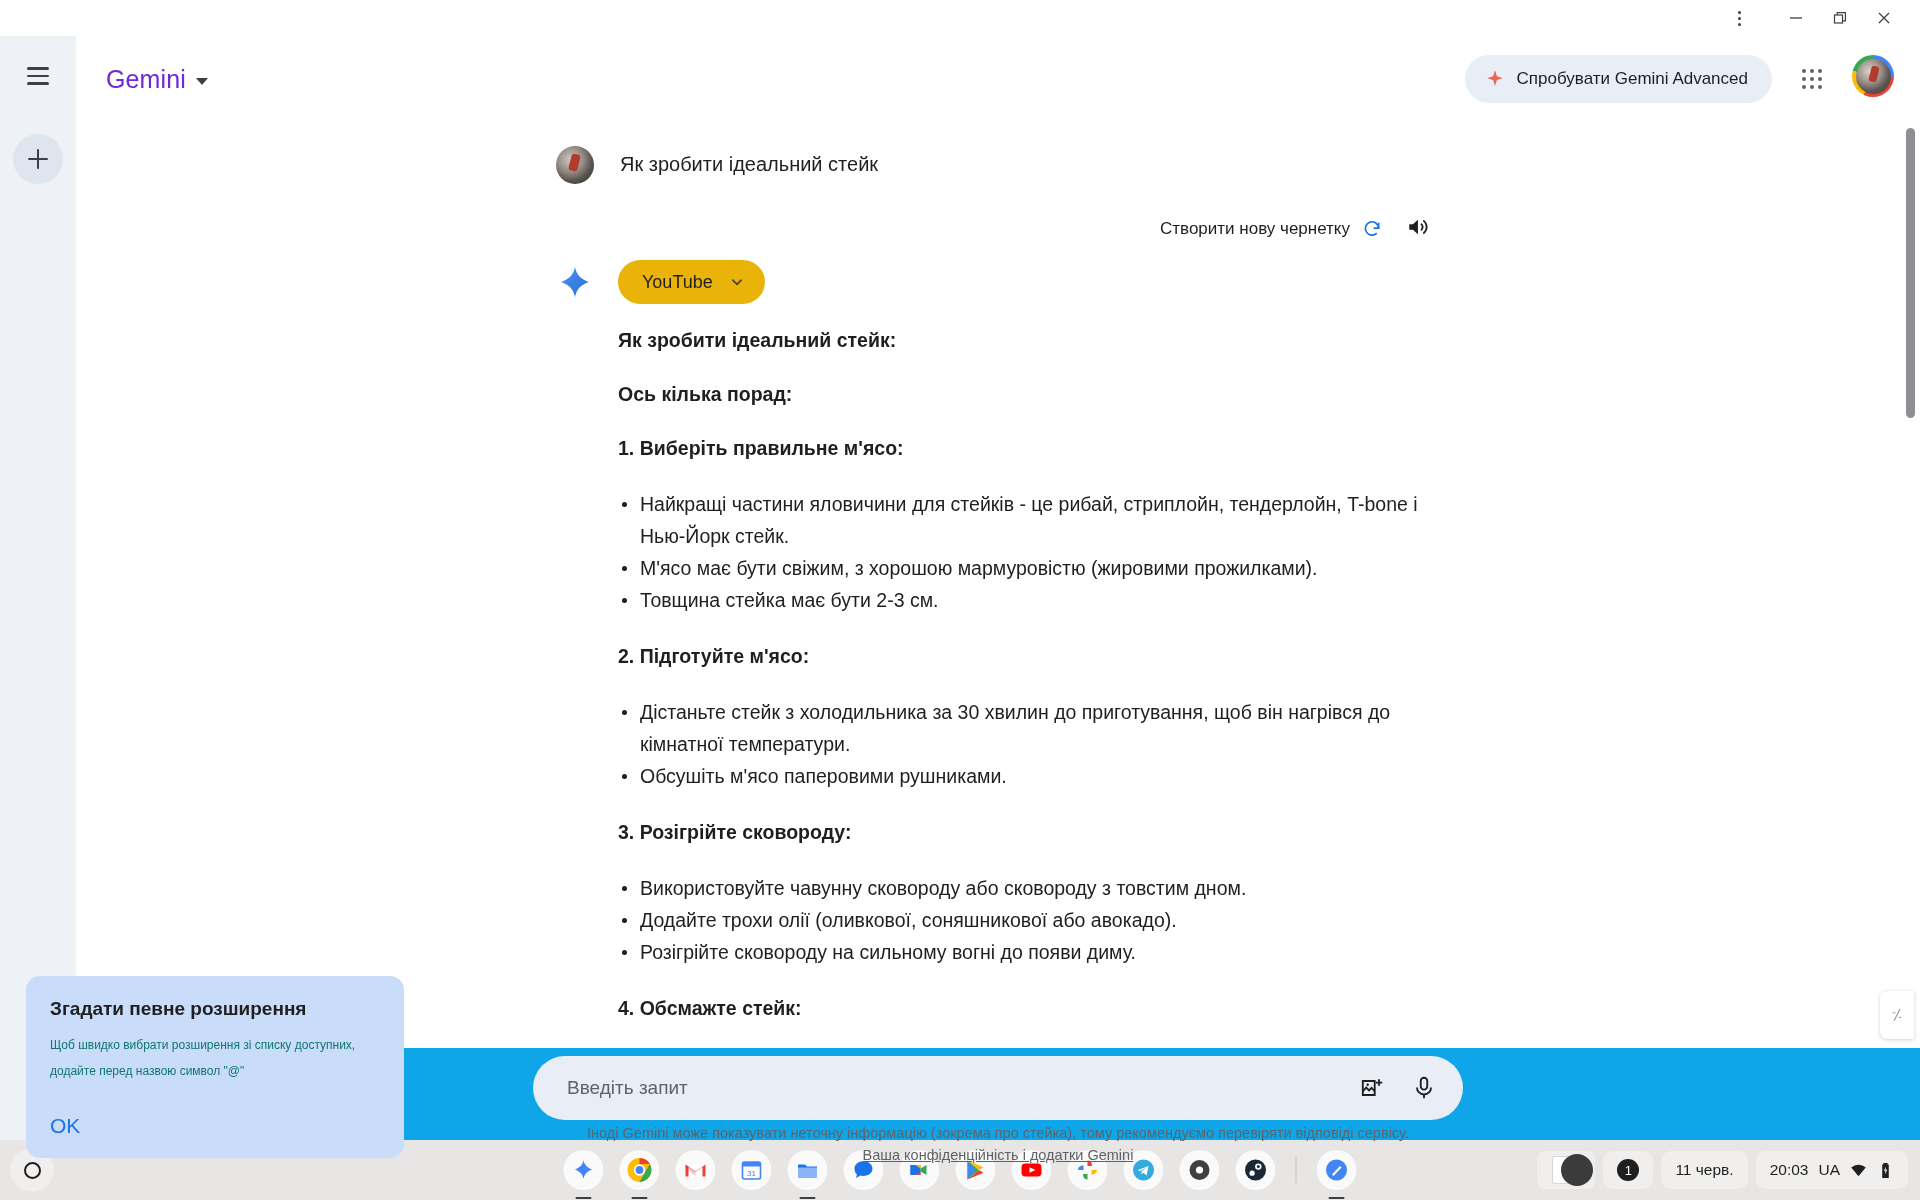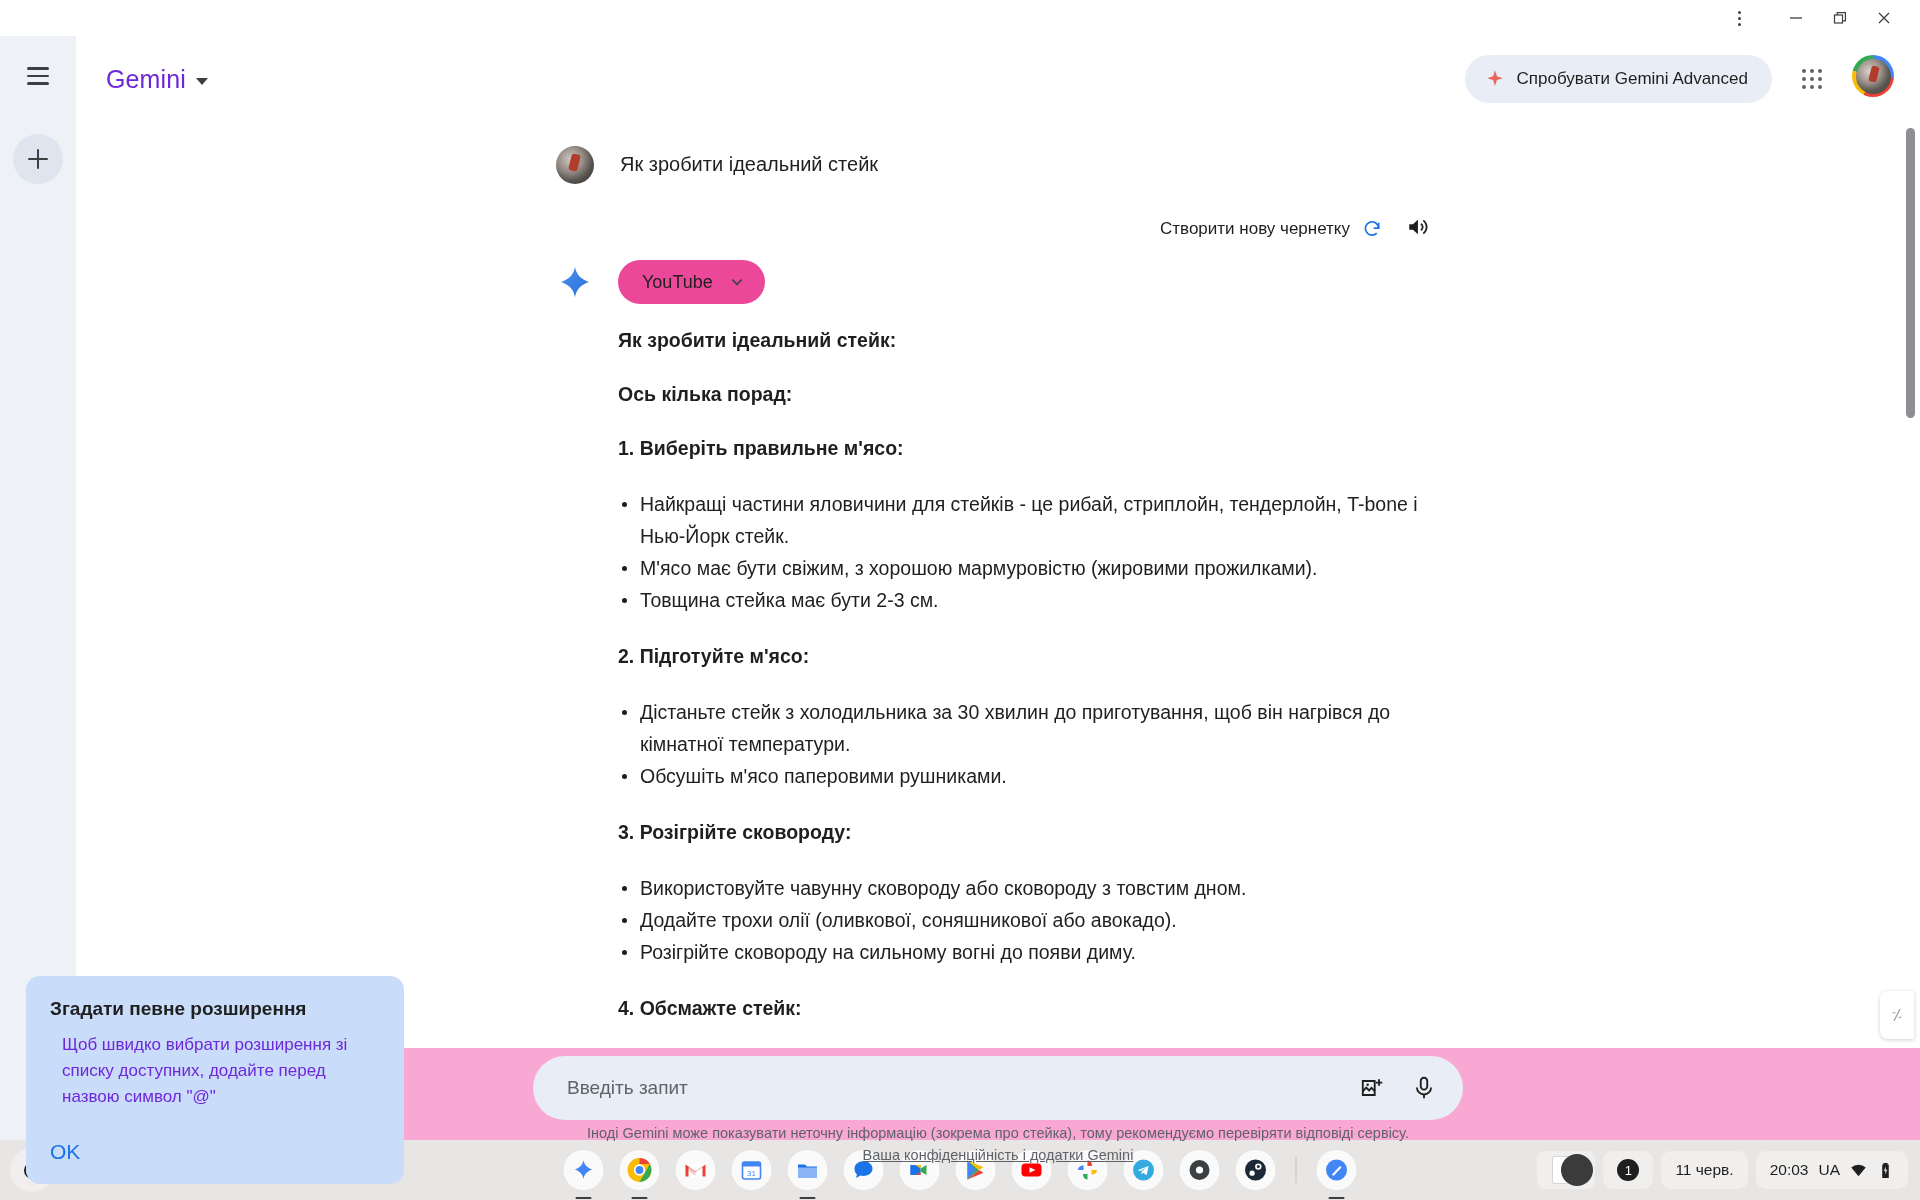--- a/index.html
+++ b/index.html
@@ -193,21 +193,21 @@
     font-size: 17px; color: #1f1f1f; text-align: center;
   }
   .refresh-ico { width: 20px; height: 20px; color: #1a73e8; }
   .speaker-ico { width: 26px; height: 26px; color: #1f1f1f; }
 
   .model-row { display: flex; align-items: center; gap: 26px; margin-top: 16px; padding-left: 10px; }
   .spark-blue { width: 34px; height: 34px; flex: 0 0 34px; }
   .yt-chip {
     height: 44px;
     display: flex; align-items: center; gap: 16px;
-    background: #ec4899;
+    background: #eab308;
     border-radius: 24px;
     padding: 0 20px 0 24px;
     font-size: 18px; color: #1f1f1f;
   }
   .chev { width: 16px; height: 16px; color: #3c4043; }
 
   .answer { padding-left: 70px; padding-right: 10px; margin-top: 22px; }
   .ans-h {
     font-size: 19.5px; font-weight: bold; color: #1f1f1f;
     line-height: 28px; margin-bottom: 26px;
@@ -240,21 +240,21 @@
     width: 9px; height: 290px;
     background: #8d8f92;
     border-radius: 6px;
   }
 
   
   .composer-wrap {
     position: absolute;
     left: 76px; top: 1012px;
     width: 1844px; height: 92px;
-    background: #f9a8d4;
+    background: #0ea5e9;
     z-index: 12;
   }
   .composer {
     position: absolute;
     left: 50%; transform: translateX(-50%);
     top: 8px;
     width: 930px; height: 64px;
     background: #e9edf5;
     border-radius: 34px;
     display: flex; align-items: center;
@@ -285,21 +285,21 @@
   .tip-card {
     position: absolute;
     left: 26px; top: 940px;
     width: 378px;
     background: #c9dcf9;
     border-radius: 14px;
     padding: 22px 24px 20px 24px;
     z-index: 30;
   }
   .tip-title { font-size: 19px; font-weight: bold; color: #1f1f1f; margin-bottom: 12px; }
-  .tip-body { font-size: 17px; color: #6d28d9; line-height: 26px; margin-left: 12px; }
+  .tip-body { font-size: 12px; color: #0f766e; line-height: 26px; }
   .tip-ok { margin-top: 30px; font-size: 21px; color: #1a73e8; font-weight: 500; }
 
   
   .float-handle {
     position: absolute;
     right: 6px; top: 955px;
     width: 34px; height: 48px;
     background: #ffffff;
     border-radius: 8px 0 0 8px;
     box-shadow: 0 1px 4px rgba(0,0,0,.18);

